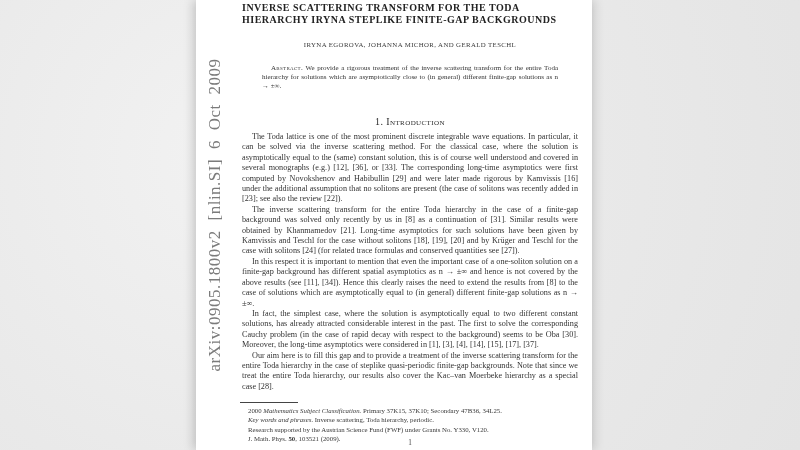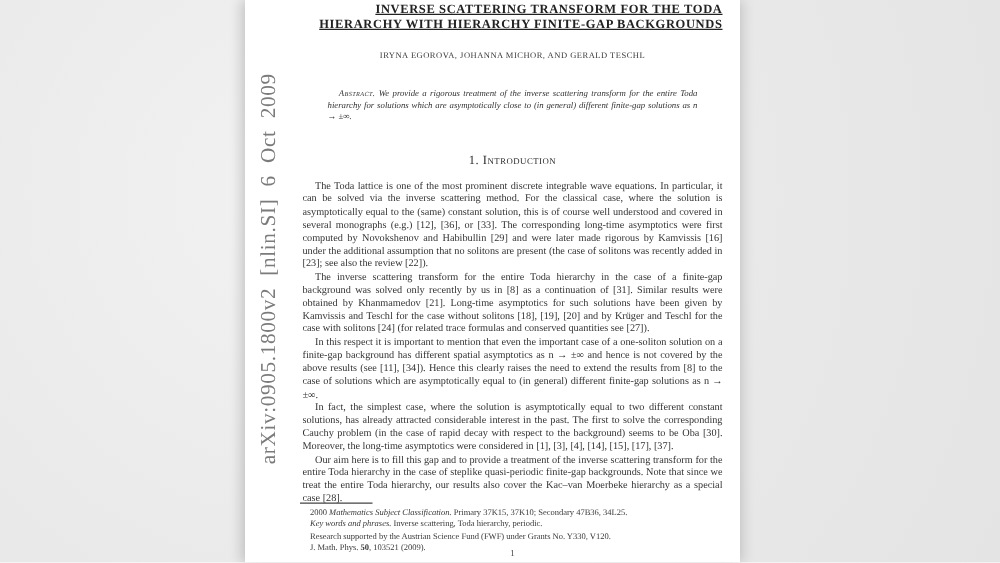--- a/index.html
+++ b/index.html
@@ -31,56 +31,54 @@
     word-spacing: 5px;
     white-space: nowrap;
   }
   .content {
     position: absolute;
     left: 46px; top: 0;
     width: 336px;
   }
   .paper-title {
     padding-top: 2px;
-    text-align: right;
+    text-align: left;
     font-weight: bold;
     font-size: 10px;
     letter-spacing: 0.5px;
     line-height: 12px;
     color: #222;
-    text-decoration: underline;
   }
   .paper-authors {
     margin-top: 15px;
     text-align: center;
     font-size: 6.8px;
     letter-spacing: 0.4px;
     color: #3a3a3a;
   }
   .abstract {
-    margin: 23px auto 0;
+    margin: 16px auto 0;
     width: 296px;
     font-size: 7px;
     line-height: 9px;
     text-align: justify;
     text-indent: 9px;
     color: #333;
-    font-style: italic;
   }
   .abstract-label { font-variant: small-caps; letter-spacing: 0.3px; }
   .section-heading {
     margin-top: 25px;
     text-align: center;
     font-variant: small-caps;
     font-size: 10px;
     letter-spacing: 0.4px;
     color: #2b2b2b;
   }
   .body-text {
-    margin-top: 10px;
+    margin-top: 5px;
     height: 274px;
     overflow: hidden;
     font-size: 8.2px;
     line-height: 10.4px;
     text-align: justify;
     color: #333;
   }
   .body-text p { text-indent: 10px; }
   .footer {
     position: absolute;
@@ -112,21 +110,21 @@
 <body>
 
 <div class="paper-page">
 
   <div class="arxiv-stamp">arXiv:0905.1800v2 [nlin.SI] 6 Oct 2009</div>
 
   <div class="content">
 
     <div class="paper-title">
       <div>INVERSE SCATTERING TRANSFORM FOR THE TODA</div>
-      <div>HIERARCHY WITH HIERARCHY FINITE-GAP BACKGROUNDS</div>
+      <div>HIERARCHY IRYNA STEPLIKE FINITE-GAP BACKGROUNDS</div>
     </div>
 
     <div class="paper-authors">IRYNA EGOROVA, JOHANNA MICHOR, AND GERALD TESCHL</div>
 
     <div class="abstract"><span class="abstract-label">Abstract.</span><span> We provide a rigorous treatment of the inverse scattering transform for the entire Toda hierarchy for solutions which are asymptotically close to (in general) different finite-gap solutions as n → ±∞.</span></div>
 
     <div class="section-heading">1. Introduction</div>
 
     <div class="body-text">
       <p>The Toda lattice is one of the most prominent discrete integrable wave equations. In particular, it can be solved via the inverse scattering method. For the classical case, where the solution is asymptotically equal to the (same) constant solution, this is of course well understood and covered in several monographs (e.g.) [12], [36], or [33]. The corresponding long-time asymptotics were first computed by Novokshenov and Habibullin [29] and were later made rigorous by Kamvissis [16] under the additional assumption that no solitons are present (the case of solitons was recently added in [23]; see also the review [22]).</p>

